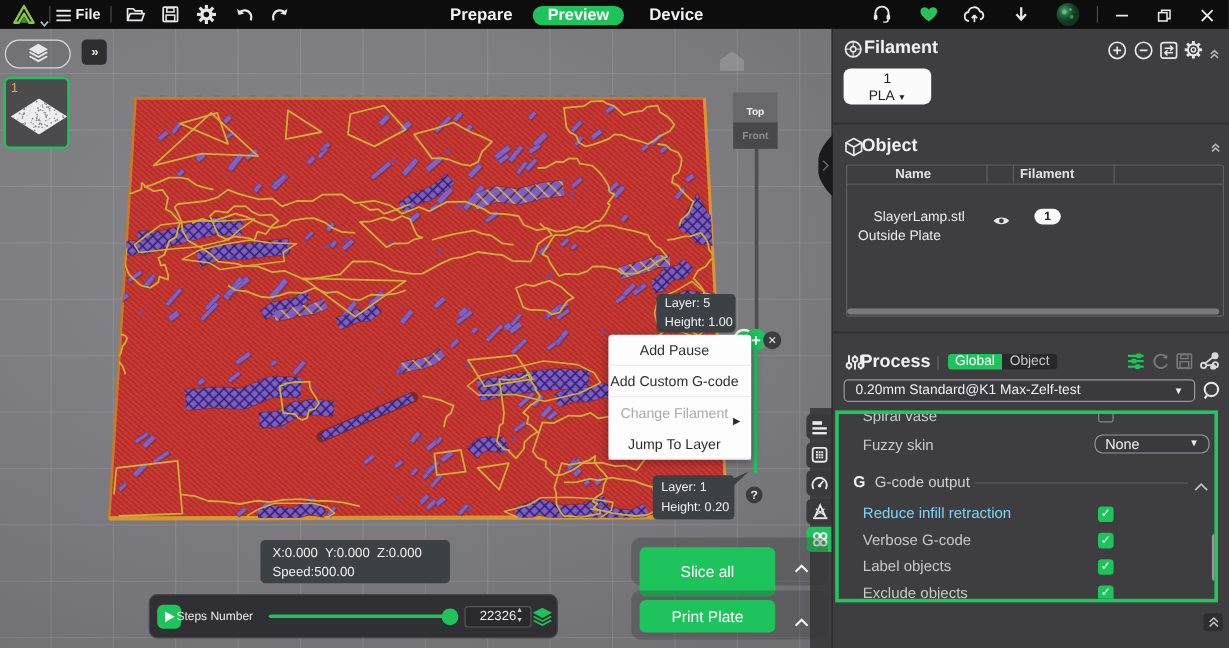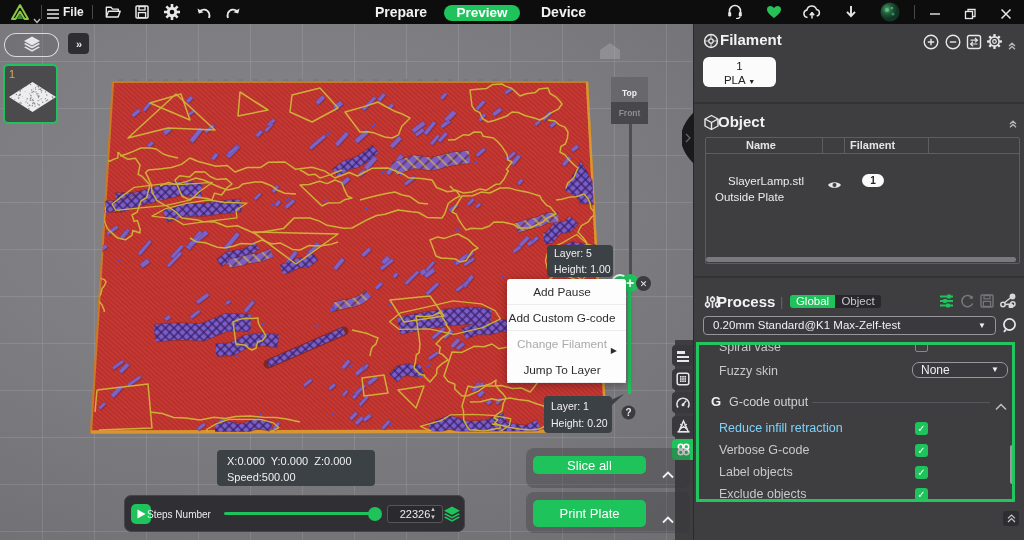--- a/index.html
+++ b/index.html
@@ -396,21 +396,21 @@
     <div style="position:absolute;left:224px;top:512px;width:150px;height:3px;background:#1ec35c;border-radius:2px;"></div>
     <div class="ab" style="left:368px;top:507px;width:14px;height:14px;border-radius:50%;background:#1ec35c"></div>
     <div style="position:absolute;left:387px;top:505px;width:56px;height:18px;background:#2a2a2e;border:1px solid #55555a;border-radius:3px;color:#ececee;font-size:11px;display:flex;align-items:center;justify-content:center;">22326</div>
     <div class="ab" style="left:428px;top:505px;width:10px;height:18px;color:#c8c8ca;font-size:6px;line-height:8px;text-align:center">▲<br>▼</div>
     <div class="ab" style="left:443px;top:506px"><svg width="18" height="16" viewBox="0 0 18 16" style="">
         <path d="M9,0.5 L17,4.7 L9,8.9 L1,4.7 Z" fill="#1ec35c"></path>
         <path d="M2.5,7.3 L1,8.2 L9,12.4 L17,8.2 L15.5,7.3 L9,10.8 Z" fill="#1ec35c"></path>
         <path d="M2.5,10.6 L1,11.5 L9,15.7 L17,11.5 L15.5,10.6 L9,14.1 Z" fill="#1ec35c"></path>
       </svg></div>
     <div style="position:absolute;left:526px;top:448px;width:164px;height:40px;background:rgba(52,52,56,0.32);border-radius:8px;"></div>
-    <div style="position:absolute;left:533px;top:456px;width:113px;height:18px;background:#1ec35c;border-radius:5px;color:#fff;font-size:13px;display:flex;align-items:center;justify-content:center;">Slice all</div>
+    <div style="position:absolute;left:533px;top:456px;width:113px;height:41px;background:#1ec35c;border-radius:5px;color:#fff;font-size:13px;display:flex;align-items:center;justify-content:center;">Slice all</div>
     <div class="ab" style="left:662px;top:465px;width:12px;height:8px"><svg width="12" height="8" viewBox="0 0 12 8" style="">
         <path d="M1,6.5 L6,1.5 L11,6.5" fill="none" stroke="#f0f0f2" stroke-width="1.8"></path>
       </svg></div>
     <div style="position:absolute;left:526px;top:492px;width:164px;height:41px;background:rgba(52,52,56,0.32);border-radius:8px;"></div>
     <div style="position:absolute;left:533px;top:500px;width:113px;height:27px;background:#1ec35c;border-radius:5px;color:#fff;font-size:13px;display:flex;align-items:center;justify-content:center;">Print Plate</div>
     <div class="ab" style="left:662px;top:510px;width:12px;height:8px"><svg width="12" height="8" viewBox="0 0 12 8" style="">
         <path d="M1,6.5 L6,1.5 L11,6.5" fill="none" stroke="#f0f0f2" stroke-width="1.8"></path>
       </svg></div>
     <div class="ab" style="left:693px;top:24px;width:331px;height:516px;background:#3e3e40;border-left:1px solid #2a2a2c">
       <div style="position:absolute;left:9px;top:9px"><svg width="16" height="16" viewBox="0 0 16 16" style="">

